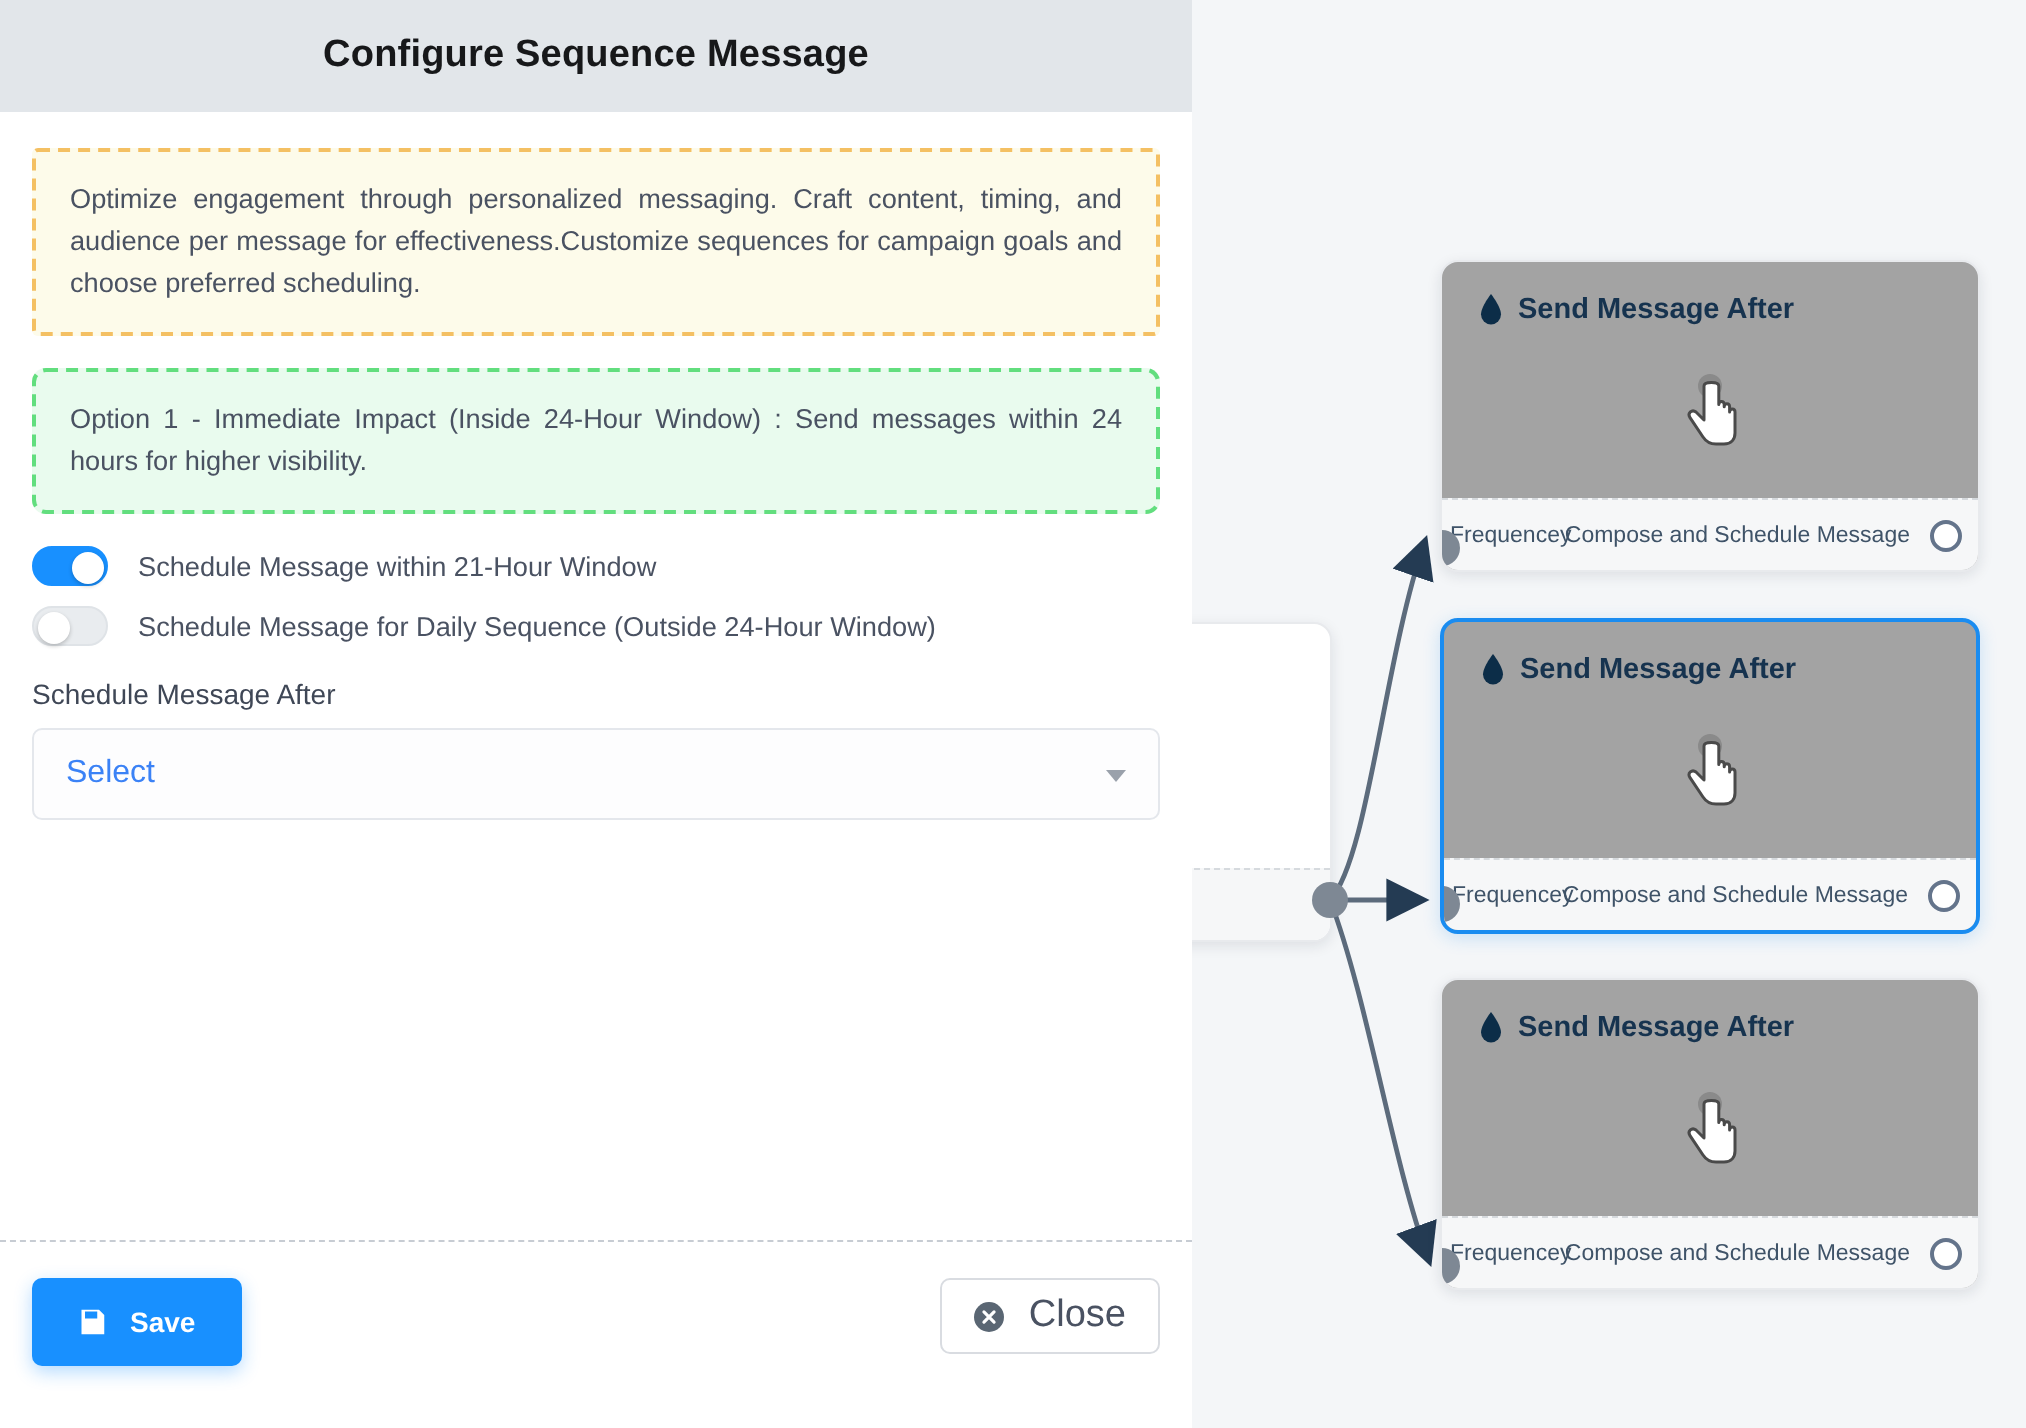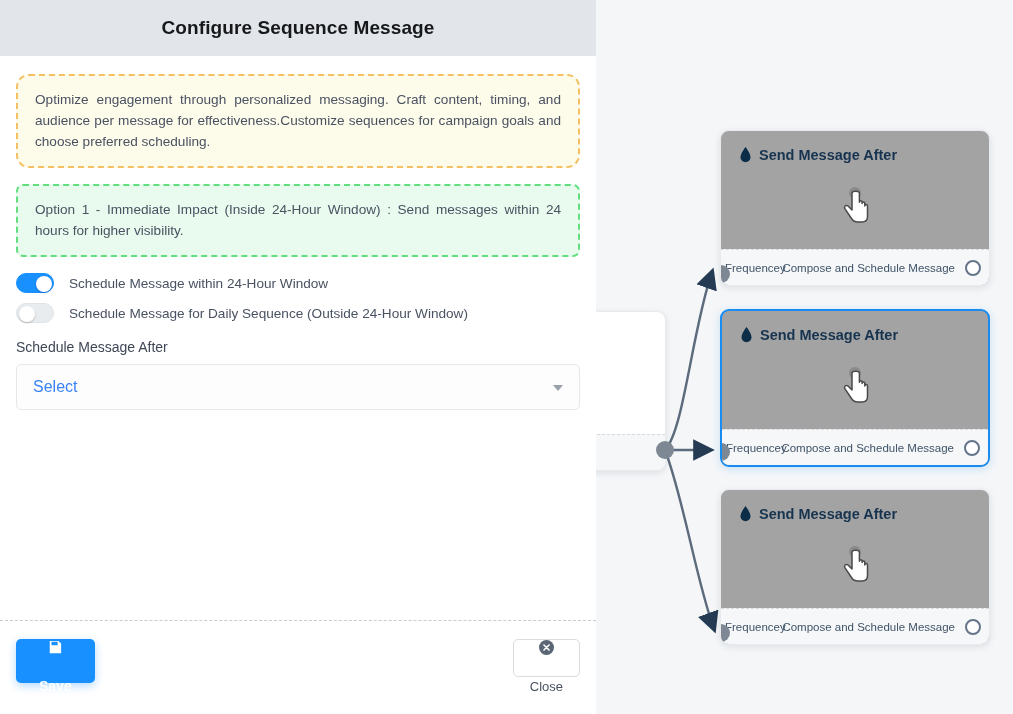--- a/index.html
+++ b/index.html
@@ -30,21 +30,21 @@
   }
   .panel-body {
     flex: 1;
     padding: 18px 16px 0 16px;
     overflow: hidden;
   }
 
   .notice {
     border: 2px dashed #f4c063;
     background: #fdfbea;
-    border-radius: 13px;
+    border-radius: 3px;
     padding: 13px 17px 14px 17px;
     margin-bottom: 16px;
   }
   .notice p {
     font-size: 13.6px; line-height: 1.55; color: #4a5262;
     text-align: justify;
   }
   .opt-box {
     border: 2px dashed #62de7e;
     background: #e9fbee;
@@ -100,36 +100,35 @@
   }
 
   .panel-footer {
     height: 90px;
     border-top: 1px dashed #c7ccd3;
     margin: 0 0 0 0;
     padding: 18px 16px 0 16px;
     display: flex; align-items: flex-start; justify-content: space-between;
   }
   .btn {
-    display: inline-flex; align-items: center; gap: 24px;
+    display: inline-flex; align-items: center; gap: 12px;
     border-radius: 5px; cursor: pointer;
     font-size: 14px; font-weight: bold;
     border: 1px solid transparent;
-    flex-direction: column;
   }
   .btn-save {
     background: #1890ff; color: #ffffff;
     padding: 0 22px; height: 44px;
     box-shadow: 0 3px 9px rgba(24,144,255,.32);
   }
   .btn-close {
     background: #ffffff; color: #4a5262;
     border: 1px solid #d9dce1;
     padding: 0 16px; height: 38px;
-    font-weight: normal; font-size: 13px;
+    font-weight: normal; font-size: 19px;
   }
   .ico { display: inline-flex; align-items: center; justify-content: center; }
 
   
   .canvas {
     position: relative;
     width: 417px; height: 714px;
     background: #f4f6f8;
     overflow: hidden;
   }
@@ -209,21 +208,21 @@
 
       <div class="opt-box">
         <p>Option 1 - Immediate Impact (Inside 24-Hour Window) : Send messages within 24 hours for higher visibility.</p>
       </div>
 
 
       <div class="toggle-row">
         <div class="switch on">
           <div class="knob"></div>
         </div>
-        <div class="toggle-label">Schedule Message within 24-Hour Window</div>
+        <div class="toggle-label">Schedule Message within 21-Hour Window</div>
       </div>
 
       <div class="toggle-row">
         <div class="switch">
           <div class="knob"></div>
         </div>
         <div class="toggle-label">Schedule Message for Daily Sequence (Outside 24-Hour Window)</div>
       </div>
 
       <div class="field-label">Schedule Message After</div>

